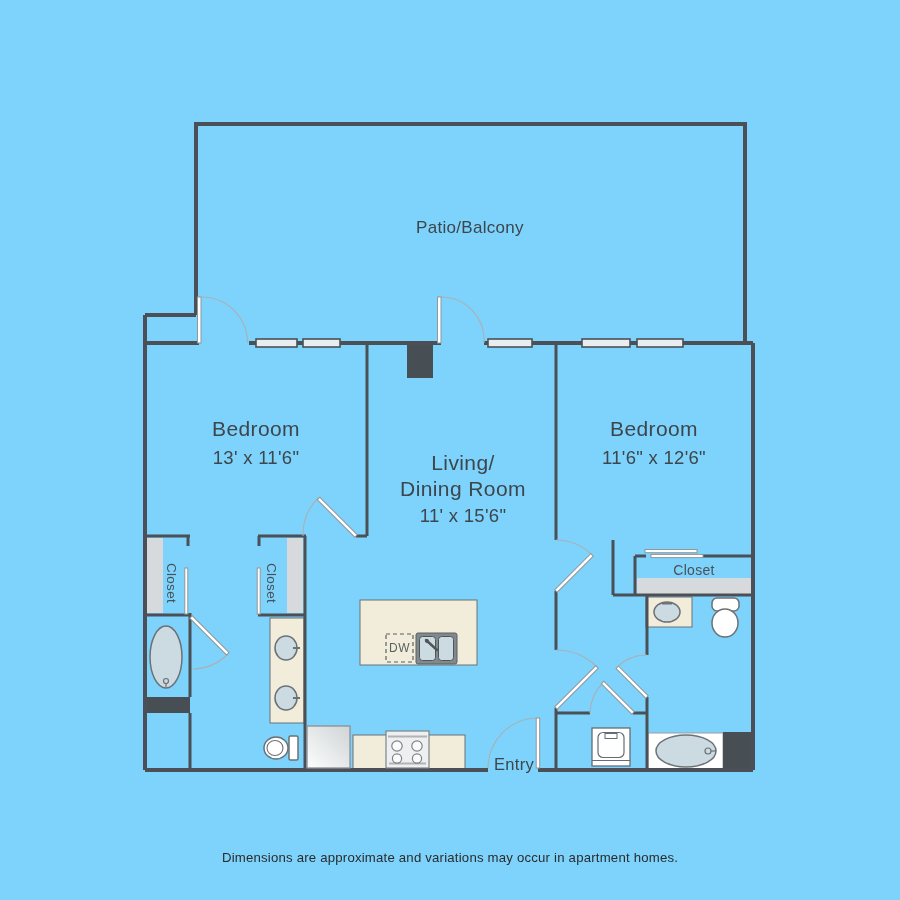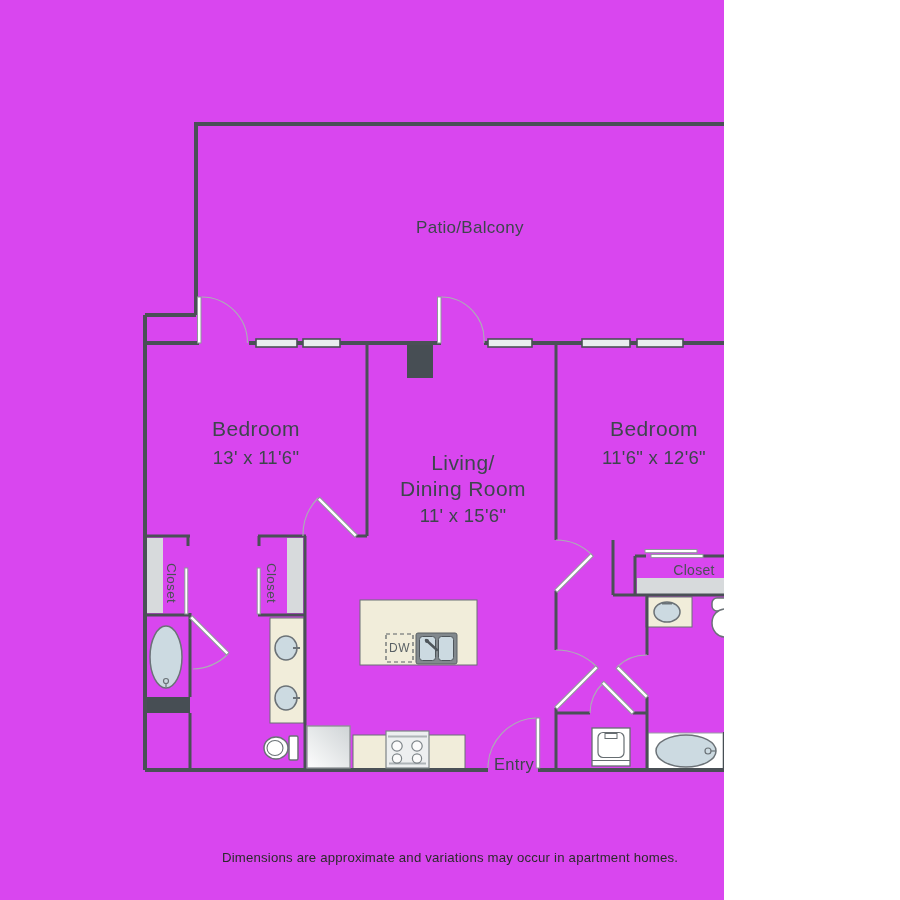--- a/index.html
+++ b/index.html
@@ -1,16 +1,16 @@
 <!DOCTYPE html>
 <html><head>
 <meta charset="utf-8">
 <style>
   html,body{margin:0;padding:0;background:#ffffff;}
-  .page{width:724px;height:900px;position:relative;background:#d946ef;overflow:hidden;}
+  .page{width:900px;height:900px;position:relative;background:#7dd3fc;overflow:hidden;}
   svg{display:block;}
   text{font-family:"Liberation Sans","DejaVu Sans",sans-serif;fill:#3d464c;}
   .room-name{font-size:21px;letter-spacing:.4px;}
   .room-dims{font-size:18.5px;letter-spacing:.3px;}
   .patio-label{font-size:17px;letter-spacing:.3px;}
   .closet-label{font-size:13.5px;letter-spacing:.3px;fill:#4a5156;}
   .entry-label{font-size:16.5px;letter-spacing:.3px;}
   .dw-label{font-size:12px;fill:#5a6165;letter-spacing:.5px;}
   .disclaimer{font-size:13.2px;fill:#2b2b2b;letter-spacing:.2px;}
   .wall{stroke:#4a5056;fill:none;}

